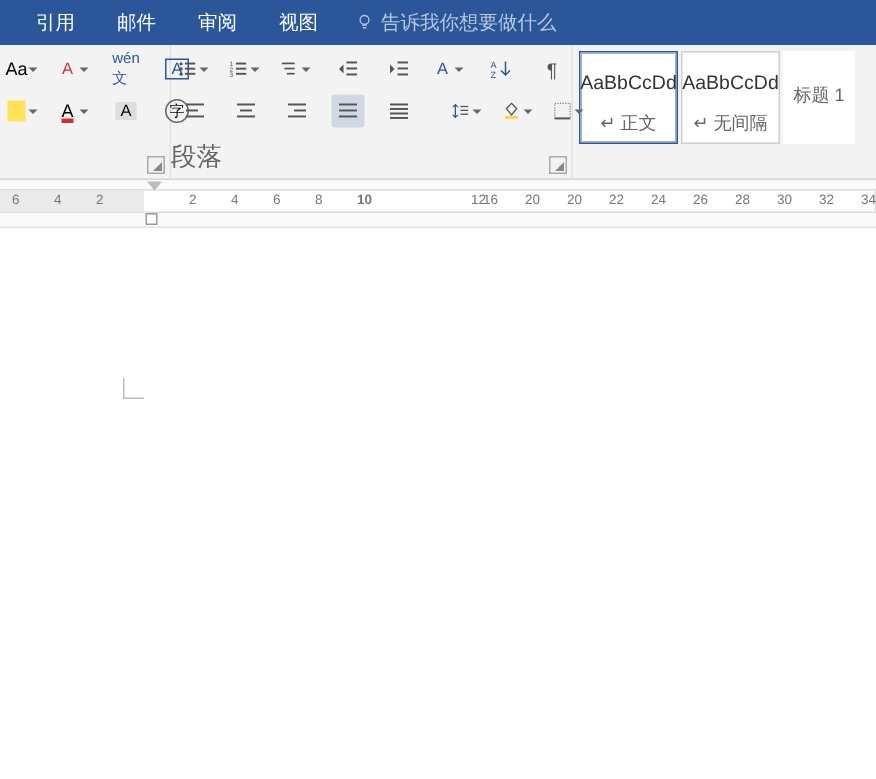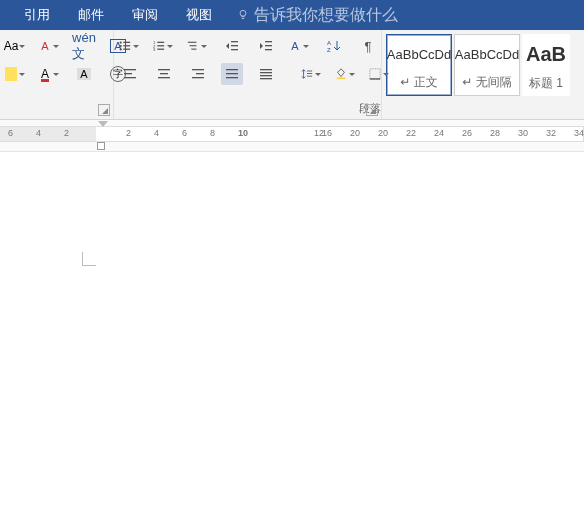--- a/index.html
+++ b/index.html
@@ -1,31 +1,31 @@
 <!DOCTYPE html>
 <html><head>
 <meta charset="utf-8">
 <style>
   * { margin: 0; padding: 0; box-sizing: border-box; font-family: "Microsoft YaHei", "Segoe UI", sans-serif; }
   body { width: 584px; height: 519px; overflow: hidden; background: #fff; }
   
   .menubar { background: #2b579a; height: 30px; display: flex; align-items: center; padding-left: 10px; gap: 0; }
   .menu-item { color: #fff; font-size: 13px; padding: 0 14px; height: 100%; display: flex; align-items: center; cursor: pointer; }
-  .tellme { display: flex; align-items: center; margin-left: 10px; color: #b8c7e0; font-size: 16px; gap: 4px; }
+  .tellme { display: flex; align-items: center; margin-left: 10px; color: #b8c7e0; font-size: 13px; gap: 4px; }
   .tellme svg { width: 14px; height: 14px; fill: none; stroke: #b8c7e0; stroke-width: 1.5; }
   
   .ribbon { background: #f3f3f3; border-bottom: 1px solid #d4d4d4; height: 90px; display: flex; position: relative; }
   .rib-group { border-right: 1px solid #e1e1e1; display: flex; flex-direction: column; height: 100%; }
   .rib-rows { flex: 1; display: flex; flex-direction: column; padding: 3px 5px; gap: 2px; }
   .rib-row { display: flex; align-items: center; gap: 12px; height: 26px; }
   .rib-btn { min-width: 22px; height: 22px; display: inline-flex; align-items: center; justify-content: center; border-radius: 2px; cursor: pointer; }
   .rib-btn.dd { padding-right: 10px; position: relative; }
   .rib-btn.dd::after { content: ""; position: absolute; right: 2px; top: 50%; transform: translateY(-1px); border: 3px solid transparent; border-top-color: #666; }
   .rib-btn.sel { background: #d0d7e5; }
-  .rib-label { text-align: right; font-size: 11px; color: #666; padding-bottom: 3px; position: relative; }
+  .rib-label { text-align: left; font-size: 17px; color: #666; padding-bottom: 3px; position: relative; }
   .rib-launcher { position: absolute; right: 3px; bottom: 3px; width: 12px; height: 12px; border: 1px solid #aaa; }
   .rib-launcher::after { content: ""; position: absolute; right: 1px; bottom: 1px; border: 3px solid transparent; border-bottom-color: #888; border-right-color: #888; }
   
   .styles-group { display: flex; padding: 4px; gap: 2px; }
   .style-card { width: 66px; height: 62px; border: 1px solid #cfcfcf; background: #fff; display: flex; flex-direction: column; align-items: center; justify-content: center; cursor: pointer; }
   .style-card.active { border: 1px solid #2b579a; box-shadow: inset 0 0 0 1px #9bb0d0; }
   .style-preview { font-size: 13px; color: #333; flex: 1; display: flex; align-items: center; }
   .style-preview.big { font-size: 20px; font-weight: bold; }
   .style-name { font-size: 12px; color: #666; padding-bottom: 4px; }
   
@@ -64,21 +64,21 @@
   <div class="rib-group" style="width:114px">
     <div class="rib-rows">
       <div class="rib-row">
         <span class="rib-btn dd">
             <span style="font-size:12px">Aa</span>
           </span>
         <span class="rib-btn dd">
             <span style="font-size:11px;color:#d03030">A</span>
           </span>
         <span class="rib-btn">
-            <span style="font-size:13px" class="c-blue">wén<br>文</span>
+            <span style="font-size:10px" class="c-blue">wén<br>文</span>
           </span>
         <span class="rib-btn">
             <span style="border:1px solid #2b579a;padding:0 3px;font-size:11px;color:#2b579a">A</span>
           </span>
       </div>
       <div class="rib-row">
         <span class="rib-btn dd">
             <span class="c-yellow"></span>
           </span>
         <span class="rib-btn dd">
@@ -223,21 +223,20 @@
     <div class="styles-group">
       <div class="style-card active">
         <div class="style-preview">AaBbCcDd</div>
         <div class="style-name"><span>↵</span> <span>正文</span></div>
       </div>
       <div class="style-card">
         <div class="style-preview">AaBbCcDd</div>
         <div class="style-name"><span>↵</span> <span>无间隔</span></div>
       </div>
       <div class="style-card" style="border:none;width:48px">
-        <div class="style-preview big">AaB</div>
         <div class="style-name">标题 1</div>
       </div>
     </div>
   </div>
 </div>
 
 <div class="ruler-area">
   <div class="ruler-track"></div>
   <div class="ruler-shade"></div>
   <div class="indent-top" style="left:98px"></div>

